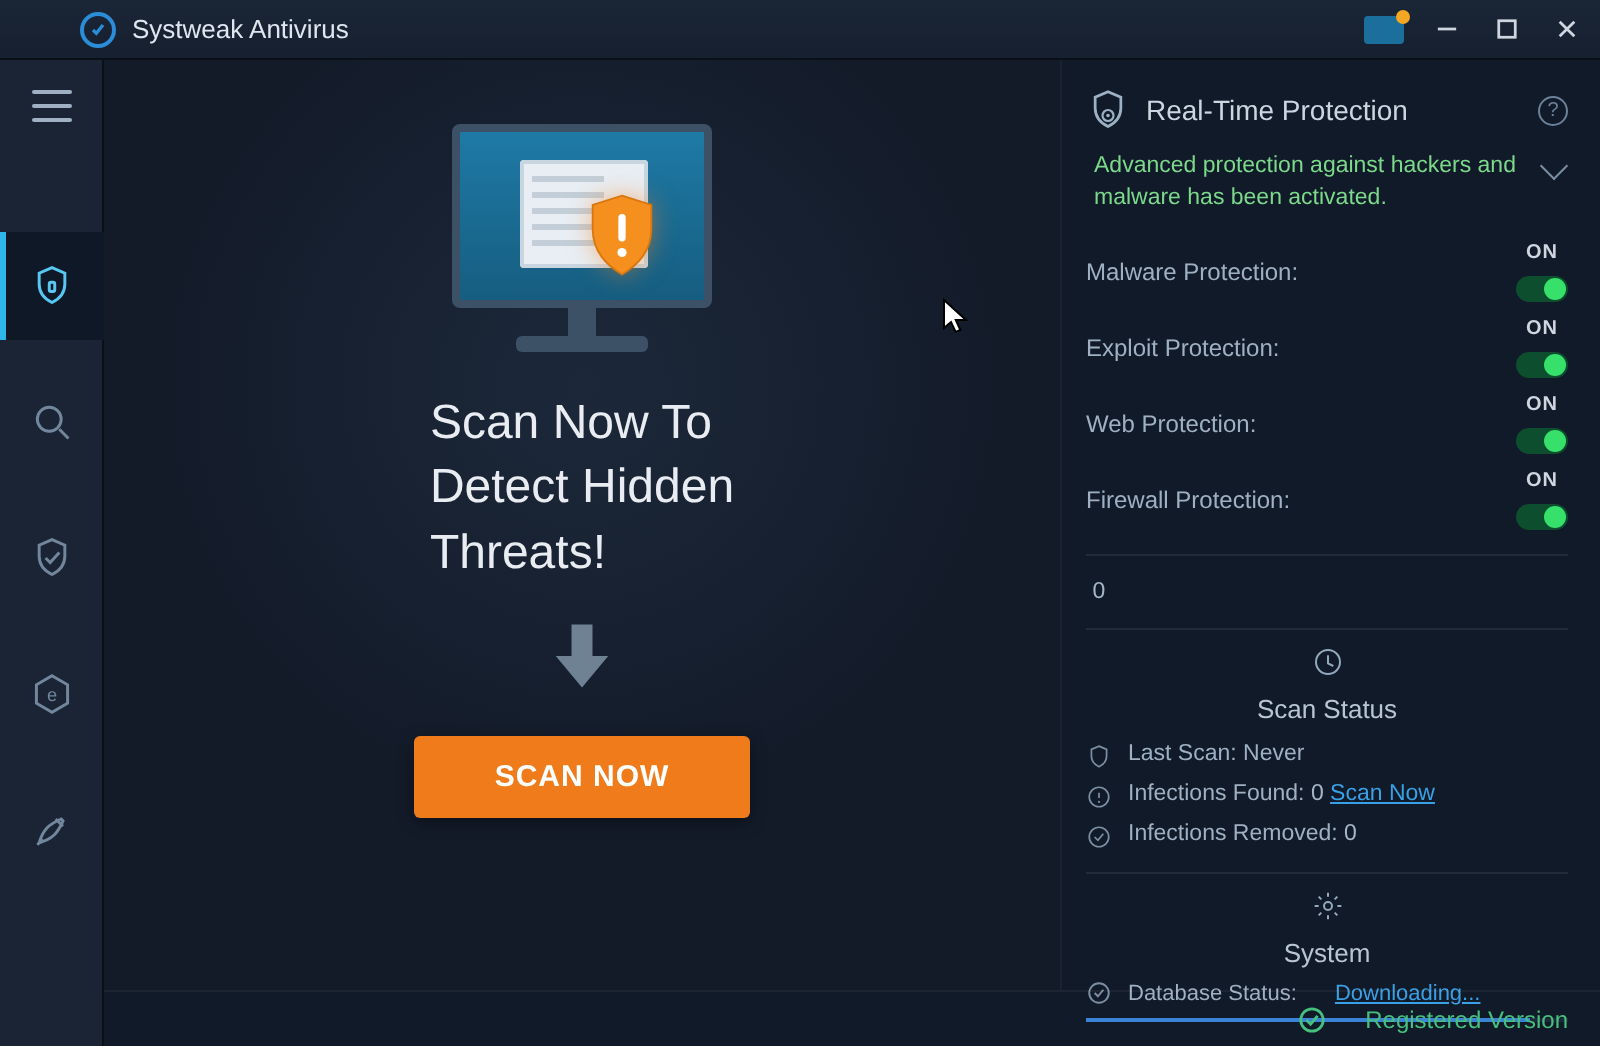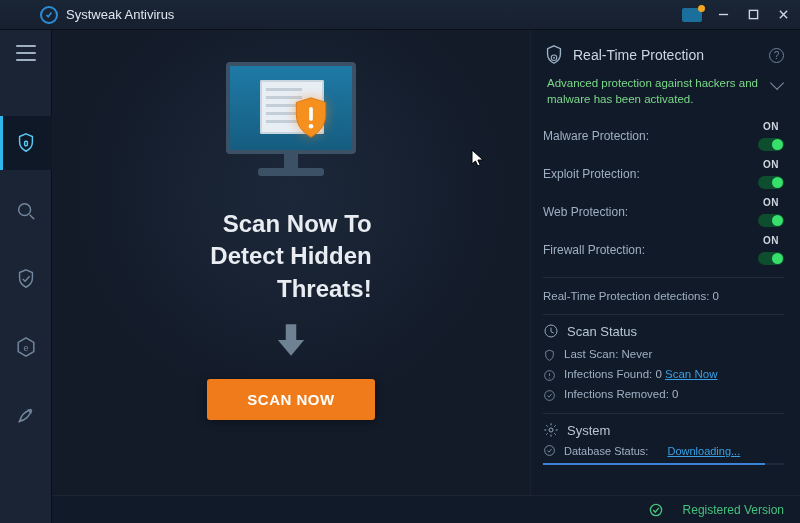--- a/index.html
+++ b/index.html
@@ -62,21 +62,21 @@
     box-shadow: 0 0 0 2px #c9d5df inset;
   }
   .screen .doc::before{content:"";position:absolute;left:6px;top:8px;right:22px;height:36px;
     background:repeating-linear-gradient(#c3ced8,#c3ced8 3px,transparent 3px,transparent 8px);}
   .screen .shield-icon{
     position:absolute; right:22px; bottom:10px; width:38px; height:44px; filter: drop-shadow(0 0 6px rgba(245,130,32,.5));
   }
   .stand { width:14px; height:14px; background:#3d5166; margin:0 auto;}
   .base { width:66px; height:8px; background:#3d5166; margin:0 auto; border-radius:3px;}
 
-  .headline { color:#e9edf2; font-size:24px; line-height:1.35; text-align:right; font-weight:700; margin:12px 0 14px;}
+  .headline { color:#e9edf2; font-size:24px; line-height:1.35; text-align:left; font-weight:400; margin:0 0 14px;}
   .arrow-down svg { width:42px; height:42px; fill:#6f8293; }
   .scan-btn {
     margin-top:14px; padding:12px 40px; font-size:15px; font-weight:700; letter-spacing:.5px;
     color:#fff; background:#ef7b1a; border:none; border-radius:3px; cursor:pointer;
     box-shadow:0 2px 8px rgba(0,0,0,.4);
   }
 
   
   .right { width:270px; padding:14px 16px 10px 12px; border-left:1px solid rgba(255,255,255,.04);}
   .panel-title { display:flex; align-items:center; gap:8px; color:#cbd6e1; font-size:14px; }
@@ -85,21 +85,21 @@
     display:inline-flex; align-items:center; justify-content:center; font-size:10px; color:#6c829a; cursor:pointer;}
   .msg { color:#7cd98b; font-size:11.5px; line-height:1.35; margin:10px 2px 10px 4px; position:relative; padding-right:16px;}
   .msg .chev{position:absolute; right:0; top:2px; width:10px; height:10px; border-right:1.5px solid #7c8ea2; border-bottom:1.5px solid #7c8ea2; transform:rotate(45deg);}
   .row { display:flex; align-items:center; font-size:12px; color:#9fb0c3; padding:4px 0;}
   .row.small { font-size:11.5px; }
   .on-pill { margin-left:auto; display:flex; align-items:center; gap:6px;flex-direction:column;}
   .on-pill .txt{font-size:10px; font-weight:700; color:#cfd6df; letter-spacing:.5px;}
   .toggle { width:26px; height:13px; background:#0c4e2e; border-radius:7px; position:relative;}
   .toggle::after{content:"";position:absolute;right:1px;top:1px;width:11px;height:11px;background:#37e06b;border-radius:50%;}
   .sep{height:1px;background:rgba(255,255,255,.08);margin:8px 0;}
-  .section-head{display:flex;align-items:center;gap:8px;color:#b8c6d4;font-size:13px;margin:4px 0 6px;}
+  .section-head{display:flex;align-items:center;gap:8px;color:#b8c6d4;font-size:13px;margin:4px 0 6px;flex-direction:column;}
   .section-head svg{width:16px;height:16px;stroke:#94a8bd;fill:none;stroke-width:1.5;}
   .iconrow{display:flex;align-items:flex-start;gap:8px;color:#9fb0c3;font-size:11.5px;padding:3px 0;}
   .iconrow svg{width:13px;height:13px;stroke:#7c8ea2;fill:none;stroke-width:1.6;flex:0 0 13px;margin-top:1px;}
   .link{color:#39a0e5;text-decoration:underline;cursor:pointer;}
   .val0{color:#a5b6c7;}
   .sys-row{display:flex;align-items:center;gap:8px;font-size:11px;color:#9fb0c3;margin-top:2px;}
   .sys-row svg{width:13px;height:13px;stroke:#7c8ea2;fill:none;stroke-width:1.8;}
   .progress{height:2px;background:#1e2a3b;margin-top:6px;}
   .progress>div{height:100%;width:92%;background:#3b83d6;}
 
@@ -242,21 +242,21 @@
     </div>
     <div class="row">
       <span>Firewall Protection:</span>
       <span class="on-pill">
           <span class="txt">ON</span>
           <span class="toggle"></span>
         </span>
     </div>
     <div class="sep"></div>
     <div class="row small">
-      <span>Real-Time Protection detections:</span>&nbsp;<span class="val0">0</span>
+      &nbsp;<span class="val0">0</span>
     </div>
     <div class="sep"></div>
 
     <div class="section-head">
       <svg viewBox="0 0 24 24">
           <circle cx="12" cy="12" r="9"></circle>
           <path d="M12 7v6l4 2"></path>
         </svg>
       <span>Scan Status</span>
     </div>

